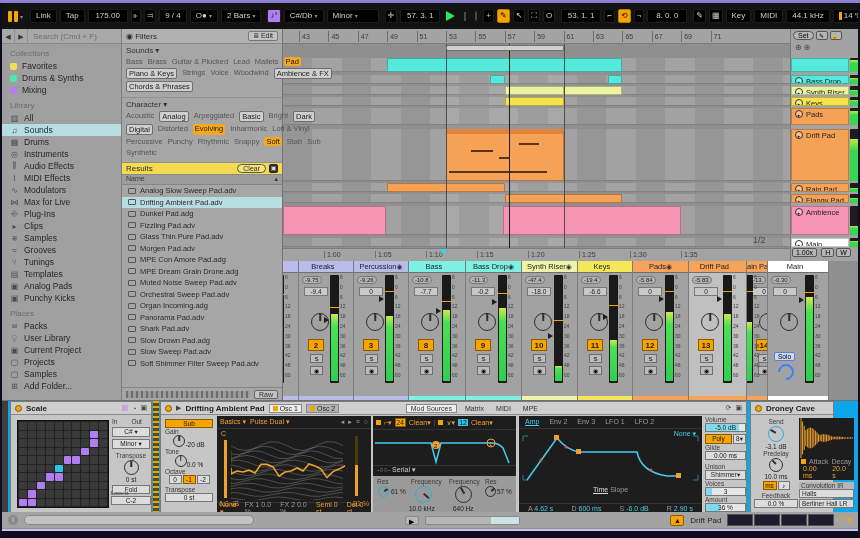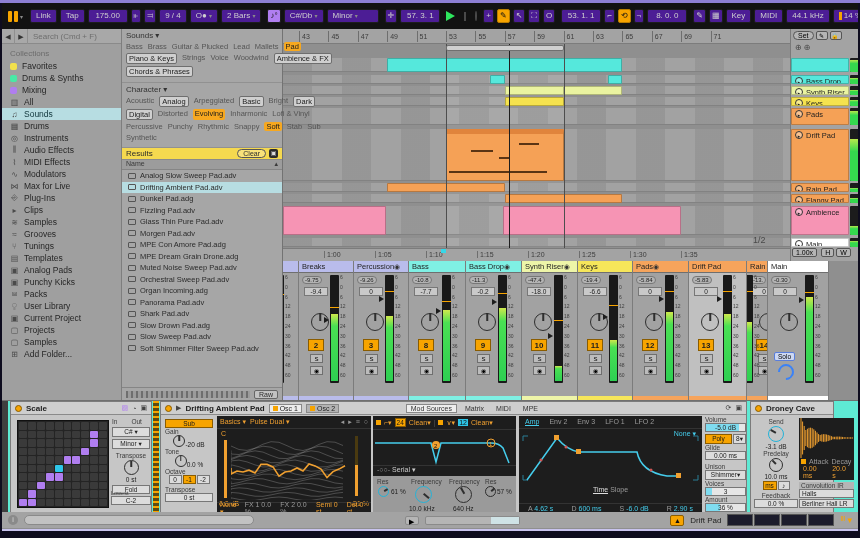--- a/index.html
+++ b/index.html
@@ -3,21 +3,21 @@
 <meta charset="utf-8">
 <style>
 *{box-sizing:border-box;margin:0;padding:0;font-family:"Liberation Sans",sans-serif;-webkit-font-smoothing:antialiased}
 html,body{width:860px;height:538px;overflow:hidden;background:#10101c}
 .app{position:absolute;left:0;top:0;width:860px;height:538px;background:#0e0c1e}
 .frame-top{position:absolute;left:0;top:0;width:860px;height:3px;background:#8d7fd4}
 .win{position:absolute;left:2px;top:3px;width:856px;height:528px;background:#a3a3a3;overflow:hidden}
 .lavender{position:absolute;left:0;top:525px;width:856px;height:13px;background:#c9c4ef;border-top:1px solid #8f8f8f}
 
 .topbar{position:absolute;left:0;top:0;width:856px;height:26px;background:#121212;display:flex;align-items:center;gap:3px;padding:0 6px;color:#c6c6c6;font-size:8px}
-.tb-box{background:#4c1d95;border:1px solid #1d1d1d;color:#cfcfcf;padding:2px 5px;border-radius:2px;white-space:nowrap;line-height:1}
+.tb-box{background:#000000;border:1px solid #1d1d1d;color:#cfcfcf;padding:2px 5px;border-radius:2px;white-space:nowrap;line-height:1}
 .tb-num{min-width:40px;text-align:center}
 .tb-gap{width:8px}
 .logo{display:flex;gap:2px;align-items:center;margin-right:4px}
 .logo i{display:block;width:4px;height:11px;background:#f7a400;border-radius:1px}
 .caret{font-size:6px;color:#8a8a8a}
 .tb-on{background:#f7a400;color:#111;border-color:#b97c00}
 .tb-ic{width:15px;text-align:center;padding:2px 2px}
 .play-tri{width:0;height:0;border-left:9px solid #2ee65e;border-top:5px solid transparent;border-bottom:5px solid transparent;margin:0 3px}
 .stop-sq{width:9px;height:9px;background:#2b2b2b;border:1px solid #4a4a4a;margin:0 3px}
 .rec-ci{width:10px;height:10px;background:#2b2b2b;border:1px solid #4a4a4a;border-radius:50%;margin:0 3px}
@@ -80,40 +80,40 @@
 .trow .th{flex:1;display:flex;align-items:flex-start;gap:3px;padding:1px 0 0 3px;font-size:7.5px;color:#1f1f1f;border:1px solid rgba(0,0,0,.22);border-radius:1px;overflow:hidden;white-space:nowrap}
 .th .pci{width:8px;height:8px;border:1px solid #333;border-radius:50%;font-size:5px;line-height:8px;text-align:center;flex:none;background:rgba(255,255,255,.35)}
 .trow .tm{width:9px;margin-left:1px;background:#1c1c1c;position:relative;border-radius:1px;overflow:hidden}
 .trow .tm i{position:absolute;bottom:0;left:0;right:0;background:linear-gradient(180deg,#b8e84c,#35d84e 30%);height:var(--lv)}
 .speed-row{position:absolute;left:1px;top:219px;display:flex;gap:2px;align-items:center}
 .spd{border:1px solid #555;background:#b5b5b5;font-size:7px;padding:0 3px;border-radius:2px}
 
 .mixer{position:absolute;left:255px;top:258px;width:601px;height:139px;background:#8f8f8f;display:flex;overflow:hidden;z-index:3}
 .ch{width:55px;flex:none;background:#a2a2a2;border-right:1px solid #7c7c7c;position:relative;overflow:hidden}
 .ch.sel-ch{background:#c0c0c0}
-.ch-h{height:12px;font-size:7.5px;color:#1e1e1e;display:flex;align-items:center;justify-content:flex-start;padding:0 3px;border-bottom:1px solid #6f6f6f;white-space:nowrap;overflow:hidden}
+.ch-h{height:12px;font-size:7.5px;color:#1e1e1e;display:flex;align-items:center;justify-content:center;padding:0 3px;border-bottom:1px solid #6f6f6f;white-space:nowrap;overflow:hidden}
 .fold-ic{font-size:7px;color:#333}
 .peak{position:absolute;left:3px;top:15px;border:1px solid #777;border-radius:5px;font-size:6px;padding:0 2px;background:#b3b3b3;color:#222}
 .fadv{position:absolute;left:5px;top:26px;width:24px;border:1px solid #777;background:#c9c9c9;font-size:6.5px;text-align:center;color:#222}
 .meter{position:absolute;right:14px;top:14px;width:9px;height:108px;background:#191919;border-radius:1px}
 .meter i{position:absolute;bottom:2px;left:1px;right:1px;background:linear-gradient(180deg,#cfe84c,#4ae053 18%,#2ecf52);height:var(--lv)}
 .meter u{position:absolute;left:0;right:0;height:1px;background:#f7a400;top:var(--pos)}
 .fmark{position:absolute;right:24px;top:calc(14px + var(--pos));width:0;height:0;border-left:5px solid #1d1d1d;border-top:3px solid transparent;border-bottom:3px solid transparent}
 .mscale{position:absolute;right:2px;top:12px;width:11px;font-size:5px;color:#3f3f3f;line-height:9.8px;text-align:left}
 .pan{position:absolute;left:12px;top:52px;width:18px;height:18px;border:1.5px solid #2e2e2e;border-radius:50%}
 .pan:after{content:"";position:absolute;left:50%;top:-1px;width:1.5px;height:8px;background:#2e2e2e;transform:translateX(-50%)}
 .tnum{position:absolute;left:9px;top:78px;width:16px;height:12px;background:#f7a400;border:1px solid #8a5c00;font-size:8px;font-weight:bold;text-align:center;line-height:11px;color:#1d1d1d}
 .sbox{position:absolute;left:11px;top:93px;width:13px;height:9px;border:1px solid #6f6f6f;background:#bcbcbc;font-size:6px;text-align:center;line-height:8px}
 .mbox{position:absolute;left:11px;top:105px;width:13px;height:9px;border:1px solid #6f6f6f;background:#bcbcbc;font-size:6px;text-align:center;line-height:8px}
 .ch-strip{position:absolute;left:0;right:0;bottom:0;height:4px}
 .solo-pill{position:absolute;left:6px;top:91px;border:1px solid #5a7edb;border-radius:2px;background:#cdd8f2;font-size:6.5px;padding:0 3px;display:none}
 .xfade{position:absolute;left:10px;top:103px;width:16px;height:16px;border-radius:50%;border:2px solid #3b82f6;border-bottom-color:transparent;transform:rotate(45deg);display:none}
 .ch.main-ch .solo-pill,.ch.main-ch .xfade{display:block}
 
-.devices{position:absolute;left:0;top:397px;width:856px;height:112px;background:#5eead4;border-top:1px solid #6f6f6f;font-size:7px;color:#2a2a2a}
+.devices{position:absolute;left:0;top:397px;width:856px;height:112px;background:#0ea5e9;border-top:1px solid #6f6f6f;font-size:7px;color:#2a2a2a}
 .dots-strip{position:absolute;top:0;bottom:0;width:6px;background:#3f3f3f}
 .dots-strip.orange{background:repeating-linear-gradient(180deg,#f7a400 0 2px,#5d4a12 2px 5px)}
 .dev{position:absolute;top:0;height:112px;background:#c6c6c6;border:1px solid #7b7b7b}
 .dev-t{height:13px;background:#cecece;border-bottom:1px solid #8a8a8a;display:flex;align-items:center;gap:4px;padding:0 4px;font-size:8px;font-weight:bold;color:#222}
 .led{width:7px;height:7px;border-radius:50%;background:#f7a400;border:1px solid #8a5c00;flex:none}
 .t-ic{font-size:7px;font-weight:normal;color:#444}
 .osc-tab{font-weight:normal;font-size:7px;border:1px solid #888;padding:0 3px;background:#b3b3b3;display:flex;align-items:center;gap:2px}
 .osc-tab.act{background:#ededed}
 .osq{width:5px;height:5px;background:#f7a400;display:inline-block}
 .modtab{font-weight:normal;font-size:7px;padding:0 4px;color:#333}
@@ -212,20 +212,21 @@
       <div class="sb-item">
         <span class="sw" style="background: rgb(73, 233, 166);"></span>
         <span>Drums &amp; Synths</span>
       </div>
 
       <div class="sb-item">
         <span class="sw" style="background: rgb(176, 126, 240);"></span>
         <span>Mixing</span>
       </div>
     </div>
+    <div class="sec-h">Library</div>
     <div>
       <div class="sb-item">
         <span class="ic">▥</span>
         <span>All</span>
       </div>
 
       <div class="sb-item sel">
         <span class="ic">♫</span>
         <span>Sounds</span>
       </div>
@@ -293,20 +294,21 @@
       <div class="sb-item">
         <span class="ic">▣</span>
         <span>Analog Pads</span>
       </div>
 
       <div class="sb-item">
         <span class="ic">▣</span>
         <span>Punchy Kicks</span>
       </div>
     </div>
+    <div class="sec-h">Places</div>
     <div>
       <div class="sb-item">
         <span class="ic">⧈</span>
         <span>Packs</span>
       </div>
 
       <div class="sb-item">
         <span class="ic">⍜</span>
         <span>User Library</span>
       </div>
@@ -327,20 +329,24 @@
       </div>
 
       <div class="sb-item">
         <span class="ic">⊞</span>
         <span>Add Folder...</span>
       </div>
     </div>
   </aside>
 
   <section class="browser">
+    <div class="br-head">
+      <span>◉ <span>Filters</span></span>
+      <span class="edit-btn">≣ <span>Edit</span></span>
+    </div>
     <div class="f-sec">
       <div class="f-title">Sounds ▾</div>
       <div class="tag-line">
             <span class="tag" class-extra="p">Bass</span>
             <span class="tag" class-extra="p">Brass</span>
             <span class="tag" class-extra="p">Guitar &amp; Plucked</span>
             <span class="tag" class-extra="p">Lead</span>
             <span class="tag" class-extra="p">Mallets</span>
             <span class="tag o" class-extra="o">Pad</span>
           </div>

